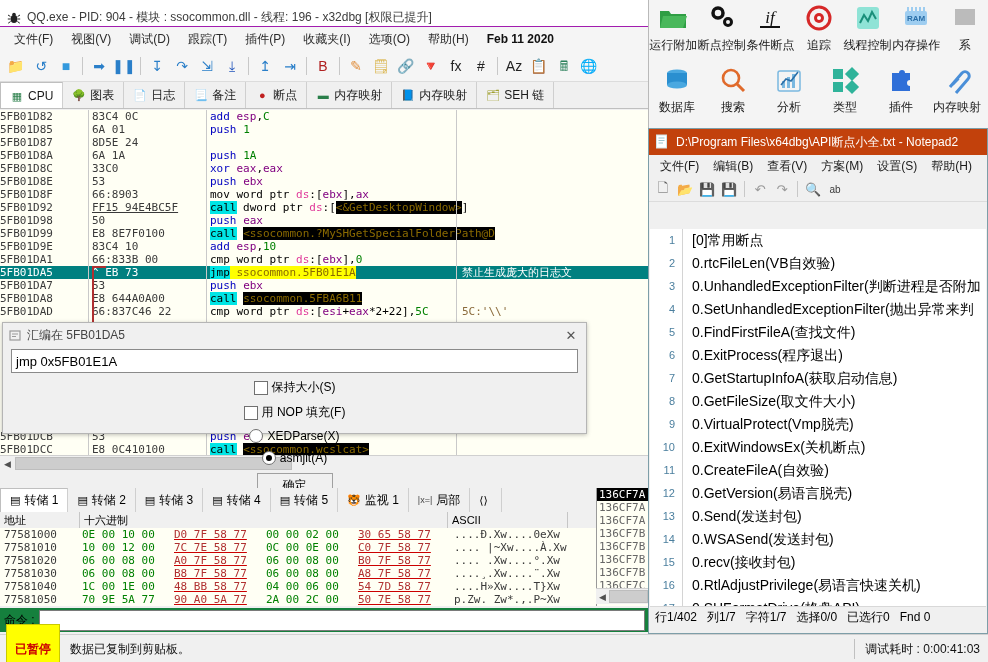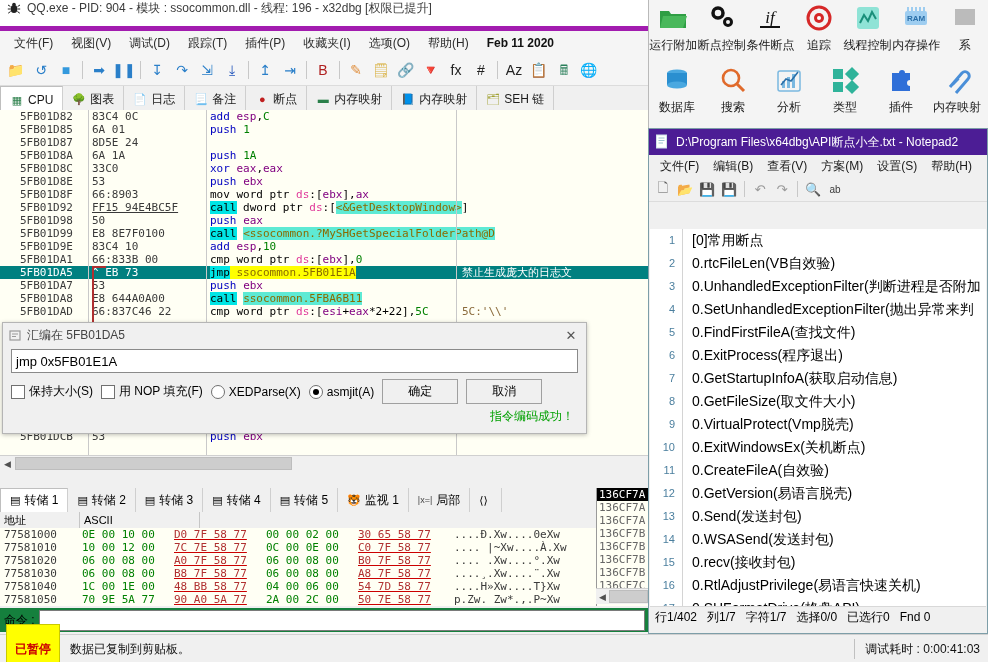--- a/index.html
+++ b/index.html
@@ -7,21 +7,21 @@
     width:988px;height:662px;overflow:hidden;
     font-family:"Liberation Sans","DejaVu Sans",sans-serif;
     font-size:12px;color:#000;background:#f0f0f0;
     -webkit-font-smoothing:none;
   }
   .app{position:relative;width:988px;height:662px;}
 
   
   .x32{position:absolute;left:0;top:0;width:988px;height:662px;background:#f0f0f0;}
 
-  .titlebar{height:26px;background:#ffffff;display:flex;align-items:flex-start;padding-left:6px;border-bottom:5px solid #a21caf;}
+  .titlebar{height:26px;background:#ffffff;display:flex;align-items:flex-end;padding-left:6px;border-bottom:1px solid #a21caf;}
   .titlebar .bugico{width:16px;height:16px;margin-right:5px;display:flex;align-items:center;justify-content:center;font-size:13px;}
   .titlebar .ttl{font-size:12px;color:#3b3b3b;white-space:nowrap;}
 
   .menubar{height:24px;background:#f5f5f5;display:flex;align-items:center;padding-left:6px;gap:2px;}
   .menubar .mi{padding:2px 8px;font-size:12px;color:#2b2b2b;white-space:nowrap;}
   .menubar .mdate{padding:2px 8px;font-size:12px;color:#111;font-weight:bold;white-space:nowrap;}
 
   .toolbar{height:30px;background:#f5f5f5;display:flex;align-items:center;padding-left:4px;gap:1px;border-bottom:1px solid #dcdcdc;}
   .tbtn{width:24px;height:24px;display:flex;align-items:center;justify-content:center;font-size:14px;line-height:1;}
   .tsep{width:1px;height:18px;background:#c8c8c8;margin:0 3px;}
@@ -29,53 +29,53 @@
   .tabbar{height:26px;background:#f0f0f0;display:flex;align-items:stretch;border-bottom:1px solid #bfbfbf;overflow:hidden;}
   .tab{display:flex;align-items:center;gap:4px;padding:0 9px;font-size:12px;color:#1a1a1a;border-right:1px solid #cfcfcf;background:#f0f0f0;white-space:nowrap;}
   .tab.sel{background:#ffffff;border-top:1px solid #bfbfbf;border-left:1px solid #bfbfbf;border-bottom:1px solid #ffffff;margin-bottom:-1px;}
   .tab .ico{width:14px;height:14px;display:inline-block;font-size:11px;line-height:14px;text-align:center;}
 
   
   .disasm{position:absolute;left:0;top:110px;width:648px;height:360px;background:#fffff4;
           font-family:"DejaVu Sans Mono","Liberation Mono",monospace;font-size:11px;overflow:hidden;}
   .drow{display:flex;height:13px;line-height:13px;white-space:pre;}
   .drow.hl{background:#008080;color:#fff;}
-  .c-addr{width:84px;padding-left:20px;color:#3a3a3a;box-sizing:border-box;}
+  .c-addr{width:84px;padding-left:0;color:#3a3a3a;box-sizing:border-box;}
   .c-bar{width:4px;box-sizing:border-box;}
   .c-bytes{width:118px;padding-left:4px;color:#3a3a3a;box-sizing:border-box;}
   .c-ins{width:250px;padding-left:4px;box-sizing:border-box;}
   .c-cmt{flex:1;padding-left:6px;color:#8a6a3a;box-sizing:border-box;}
   .drow.hl .c-addr,.drow.hl .c-bytes,.drow.hl .c-ins,.drow.hl .c-cmt{color:#fff;}
   .mn{color:#0000c0;}
   .mn-hi{background:#00e5e5;color:#000;}
   .reg{color:#800080;}
   .num{color:#008000;}
   .kw{color:#000;}
   .ds{color:#e0399a;}
-  .yl{background:#5eead4;color:#8a6a00;}
+  .yl{background:#000000;color:#8a6a00;}
   .drow.hl .mn-hi{background:#00e5e5;color:#000;}
   .drow.hl .yl{background:#ffff00;color:#8a6a00;}
   .vline{position:absolute;left:88px;top:0;width:1px;height:360px;background:#c9c9c9;}
   .vline2{position:absolute;left:206px;top:0;width:1px;height:360px;background:#c9c9c9;}
   .vline3{position:absolute;left:456px;top:0;width:1px;height:360px;background:#c9c9c9;}
   .jmpline{position:absolute;left:92px;width:2px;background:#b03030;}
   .jmptip{position:absolute;left:92px;width:14px;height:2px;background:#b03030;}
 
   .hscroll{position:absolute;left:0;top:455px;width:648px;height:15px;background:#f0f0f0;border-top:1px solid #d0d0d0;display:flex;align-items:center;}
   .hscroll .arrow{width:15px;text-align:center;font-size:9px;color:#505050;}
   .hscroll .thumb{width:275px;height:11px;background:#cdcdcd;border:1px solid #bdbdbd;}
 
   
   .dlg{position:absolute;left:2px;top:322px;width:583px;height:110px;background:#f0f0f0;border:1px solid #b5b5b5;box-shadow:0 1px 4px rgba(0,0,0,.25);}
   .dlg .dhead{height:24px;display:flex;align-items:center;padding:0 4px;}
   .dlg .dico{width:16px;height:16px;font-size:12px;display:flex;align-items:center;justify-content:center;color:#777;}
   .dlg .dttl{flex:1;font-size:12px;color:#444;padding-left:4px;}
   .dlg .dclose{width:22px;text-align:center;font-size:13px;color:#555;}
   .dlg .dinput{margin:2px 8px 0 8px;height:22px;background:#fff;border:1px solid #8a8a8a;display:flex;align-items:center;padding-left:4px;font-size:13px;color:#000;}
-  .dlg .drow2{display:flex;align-items:center;margin:6px 8px 0 8px;gap:8px;font-size:12px;}
+  .dlg .drow2{display:flex;align-items:center;margin:6px 8px 0 8px;gap:8px;font-size:12px;flex-direction:column;}
   .dlg .chk{display:flex;align-items:center;gap:4px;white-space:nowrap;}
   .box{width:12px;height:12px;border:1px solid #707070;background:#fff;display:inline-block;}
   .rad{width:12px;height:12px;border:1px solid #707070;background:#fff;border-radius:50%;display:inline-block;position:relative;}
   .rad.on::after{content:"";position:absolute;left:3px;top:3px;width:6px;height:6px;background:#000;border-radius:50%;}
   .dbtn{width:74px;height:23px;background:#f0f0f0;border:1px solid #a0a0a0;display:flex;align-items:center;justify-content:center;font-size:12px;}
   .dmsg{text-align:right;color:#00a000;font-size:12px;margin:4px 12px 0 0;}
 
   
   .btabs{position:absolute;left:0;top:488px;width:648px;height:24px;background:#f0f0f0;display:flex;border-bottom:1px solid #bfbfbf;overflow:hidden;}
   .btab{display:flex;align-items:center;gap:4px;padding:0 9px;font-size:12px;border-right:1px solid #cfcfcf;white-space:nowrap;}
@@ -111,21 +111,21 @@
 
   
   .ribbon{position:absolute;left:648px;top:0;width:340px;height:128px;background:#f4f4f4;border-left:1px solid #b9b9b9;overflow:hidden;}
   .ribrow{display:flex;height:62px;}
   .ribitem{width:56px;display:flex;flex-direction:column;align-items:center;justify-content:flex-start;padding-top:3px;}
   .ribitem .gi{height:34px;display:flex;justify-content:center;}
   .ribitem .gl{font-size:12px;color:#1a1a1a;white-space:nowrap;}
 
   
   .np{position:absolute;left:648px;top:128px;width:340px;height:506px;background:#f0f0f0;border:1px solid #7d9ea8;box-sizing:border-box;}
-  .np .nhead{height:26px;background:#4c1d95;display:flex;align-items:center;padding-left:6px;}
+  .np .nhead{height:26px;background:#c2410c;display:flex;align-items:center;padding-left:6px;}
   .np .nhead .nico{width:16px;height:16px;margin-right:5px;}
   .np .nhead .nttl{font-size:12px;color:#fff;white-space:nowrap;overflow:hidden;}
   .np .nmenu{height:22px;background:#f0f0f0;display:flex;align-items:center;padding-left:4px;}
   .np .nmenu .mi{padding:2px 7px;font-size:12px;color:#1a1a1a;white-space:nowrap;}
   .np .ntool{height:24px;background:#f0f0f0;display:flex;align-items:center;padding-left:4px;gap:2px;border-bottom:1px solid #dcdcdc;}
   .np .ntool .ti{width:20px;height:20px;display:flex;align-items:center;justify-content:center;font-size:13px;}
   .np .nsep{width:1px;height:16px;background:#c8c8c8;margin:0 3px;}
   .np .nedit{position:absolute;left:1px;top:100px;width:336px;height:377px;background:#fff;overflow:hidden;}
   .nline{display:flex;height:23px;line-height:23px;}
   .nline .ln{width:32px;text-align:right;padding-right:7px;color:#4b7f9e;font-size:11px;box-sizing:border-box;}
@@ -258,20 +258,21 @@
           <div class="drow"><span class="c-addr">5FB01DA7</span><span class="c-bar"></span><span class="c-bytes">53</span><span class="c-ins"><span class="mn">push </span><span class="reg">ebx</span></span><span class="c-cmt"></span></div>
           <div class="drow"><span class="c-addr">5FB01DA8</span><span class="c-bar"></span><span class="c-bytes">E8 644A0A00</span><span class="c-ins"><span class="mn-hi">call</span><span class="kw"> </span><span class="yl">ssocommon.5FBA6B11</span></span><span class="c-cmt"></span></div>
           <div class="drow"><span class="c-addr">5FB01DAD</span><span class="c-bar"></span><span class="c-bytes">66:837C46 22</span><span class="c-ins"><span class="kw">cmp word ptr </span><span class="ds">ds</span><span class="kw">:[</span><span class="reg">esi</span><span class="kw">+</span><span class="reg">eax</span><span class="kw">*2+22],</span><span class="num">5C</span></span><span class="c-cmt">5C:'\\'</span></div>
         </div>
       <div class="jmpline" style="top:156px;height:108px;"></div>
       <div class="jmptip" style="top:156px;"></div>
       <div class="jmptip" style="top:262px;"></div>
       <div style="position:absolute;left:460px;top:284px;font-family:'DejaVu Sans Mono',monospace;font-size:11px;color:#8a6a3a;white-space:nowrap;">"Tencent\"</div>
       <div id="disasm-rows-below" style="position:absolute;left:0;top:320px;width:648px;">
           <div class="drow"><span class="c-addr">5FB01DCB</span><span class="c-bar"></span><span class="c-bytes">53</span><span class="c-ins"><span class="mn">push </span><span class="reg">ebx</span></span><span class="c-cmt"></span></div>
+          <div class="drow"><span class="c-addr">5FB01DCC</span><span class="c-bar"></span><span class="c-bytes">E8 0C410100</span><span class="c-ins"><span class="mn-hi">call</span><span class="kw"> </span><span class="yl">&lt;ssocommon.wcslcat&gt;</span></span><span class="c-cmt"></span></div>
         </div>
     </div>
 
     <div class="hscroll">
       <span class="arrow">◀</span>
       <span class="thumb"></span>
     </div>
 
     <div class="dlg">
       <div class="dhead">
@@ -339,20 +340,21 @@
           <span>局部</span>
         </div>
         <div class="btab">
           <span style="font-size: 11px;">⟨⟩</span>
           <span></span>
         </div>
       </div>
 
     <div class="dumphdr">
       <div style="width:80px">地址</div>
+      <div style="width:368px">十六进制</div>
       <div style="width:120px">ASCII</div>
       <div style="flex:1"></div>
     </div>
 
     <div class="dump" id="dump-rows">
         <div class="hrow"><span class="ha">77581000</span><span class="hg r0">0E 00 10 00</span><span class="hg r1 ul" style="color: rgb(176, 48, 48);">D0 7F 58 77</span><span class="hg r0">00 00 02 00</span><span class="hg r2 ul" style="color: rgb(176, 48, 48);">30 65 58 77</span><span class="hs">....Ð.Xw....0eXw</span></div>
         <div class="hrow"><span class="ha">77581010</span><span class="hg r0">10 00 12 00</span><span class="hg r1 ul" style="color: rgb(176, 48, 48);">7C 7E 58 77</span><span class="hg r0">0C 00 0E 00</span><span class="hg r2 ul" style="color: rgb(176, 48, 48);">C0 7F 58 77</span><span class="hs">.... |~Xw....À.Xw</span></div>
         <div class="hrow"><span class="ha">77581020</span><span class="hg r0">06 00 08 00</span><span class="hg r1 ul" style="color: rgb(176, 48, 48);">A0 7F 58 77</span><span class="hg r0">06 00 08 00</span><span class="hg r2 ul" style="color: rgb(176, 48, 48);">B0 7F 58 77</span><span class="hs">.... .Xw....°.Xw</span></div>
         <div class="hrow"><span class="ha">77581030</span><span class="hg r0">06 00 08 00</span><span class="hg r1 ul" style="color: rgb(176, 48, 48);">B8 7F 58 77</span><span class="hg r0">06 00 08 00</span><span class="hg r2 ul" style="color: rgb(176, 48, 48);">A8 7F 58 77</span><span class="hs">....¸.Xw....¨.Xw</span></div>
         <div class="hrow"><span class="ha">77581040</span><span class="hg r0">1C 00 1E 00</span><span class="hg r1 ul" style="color: rgb(176, 48, 48);">48 BB 58 77</span><span class="hg r0">04 00 06 00</span><span class="hg r2 ul" style="color: rgb(176, 48, 48);">54 7D 58 77</span><span class="hs">....H»Xw....T}Xw</span></div>

